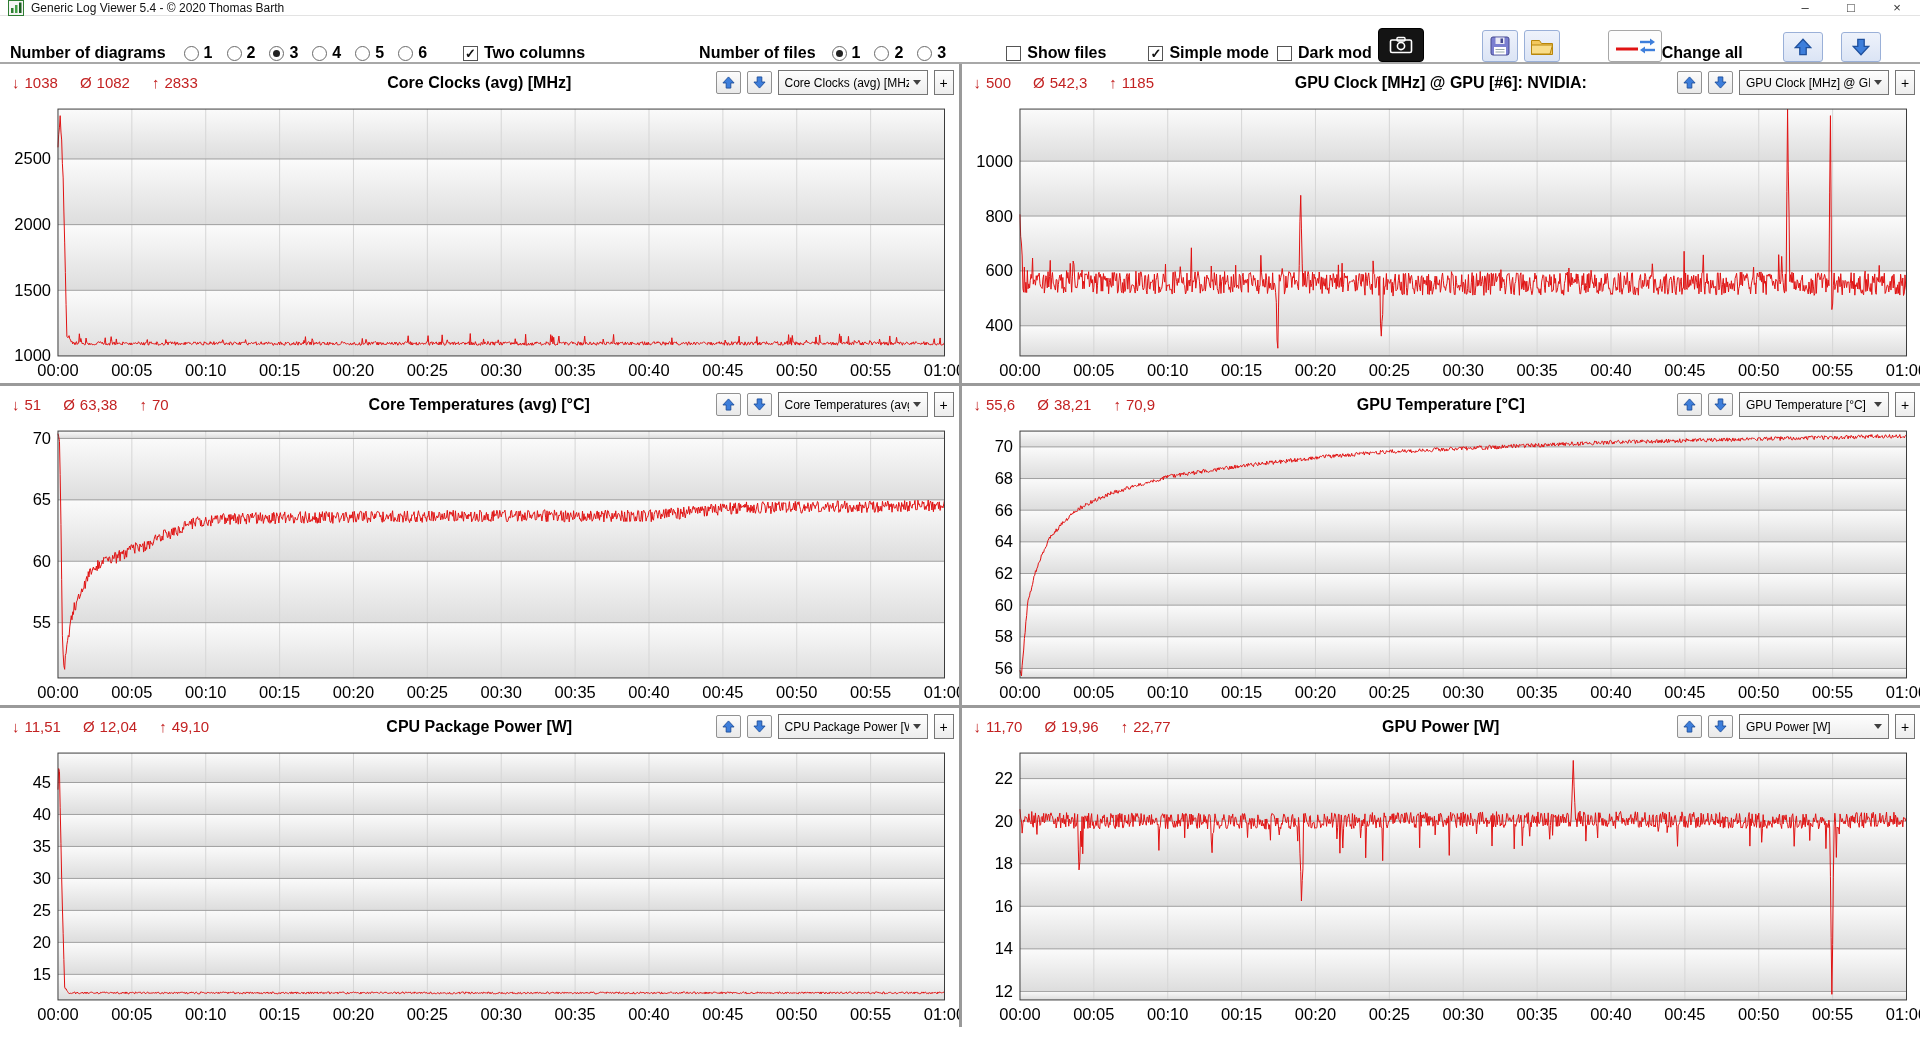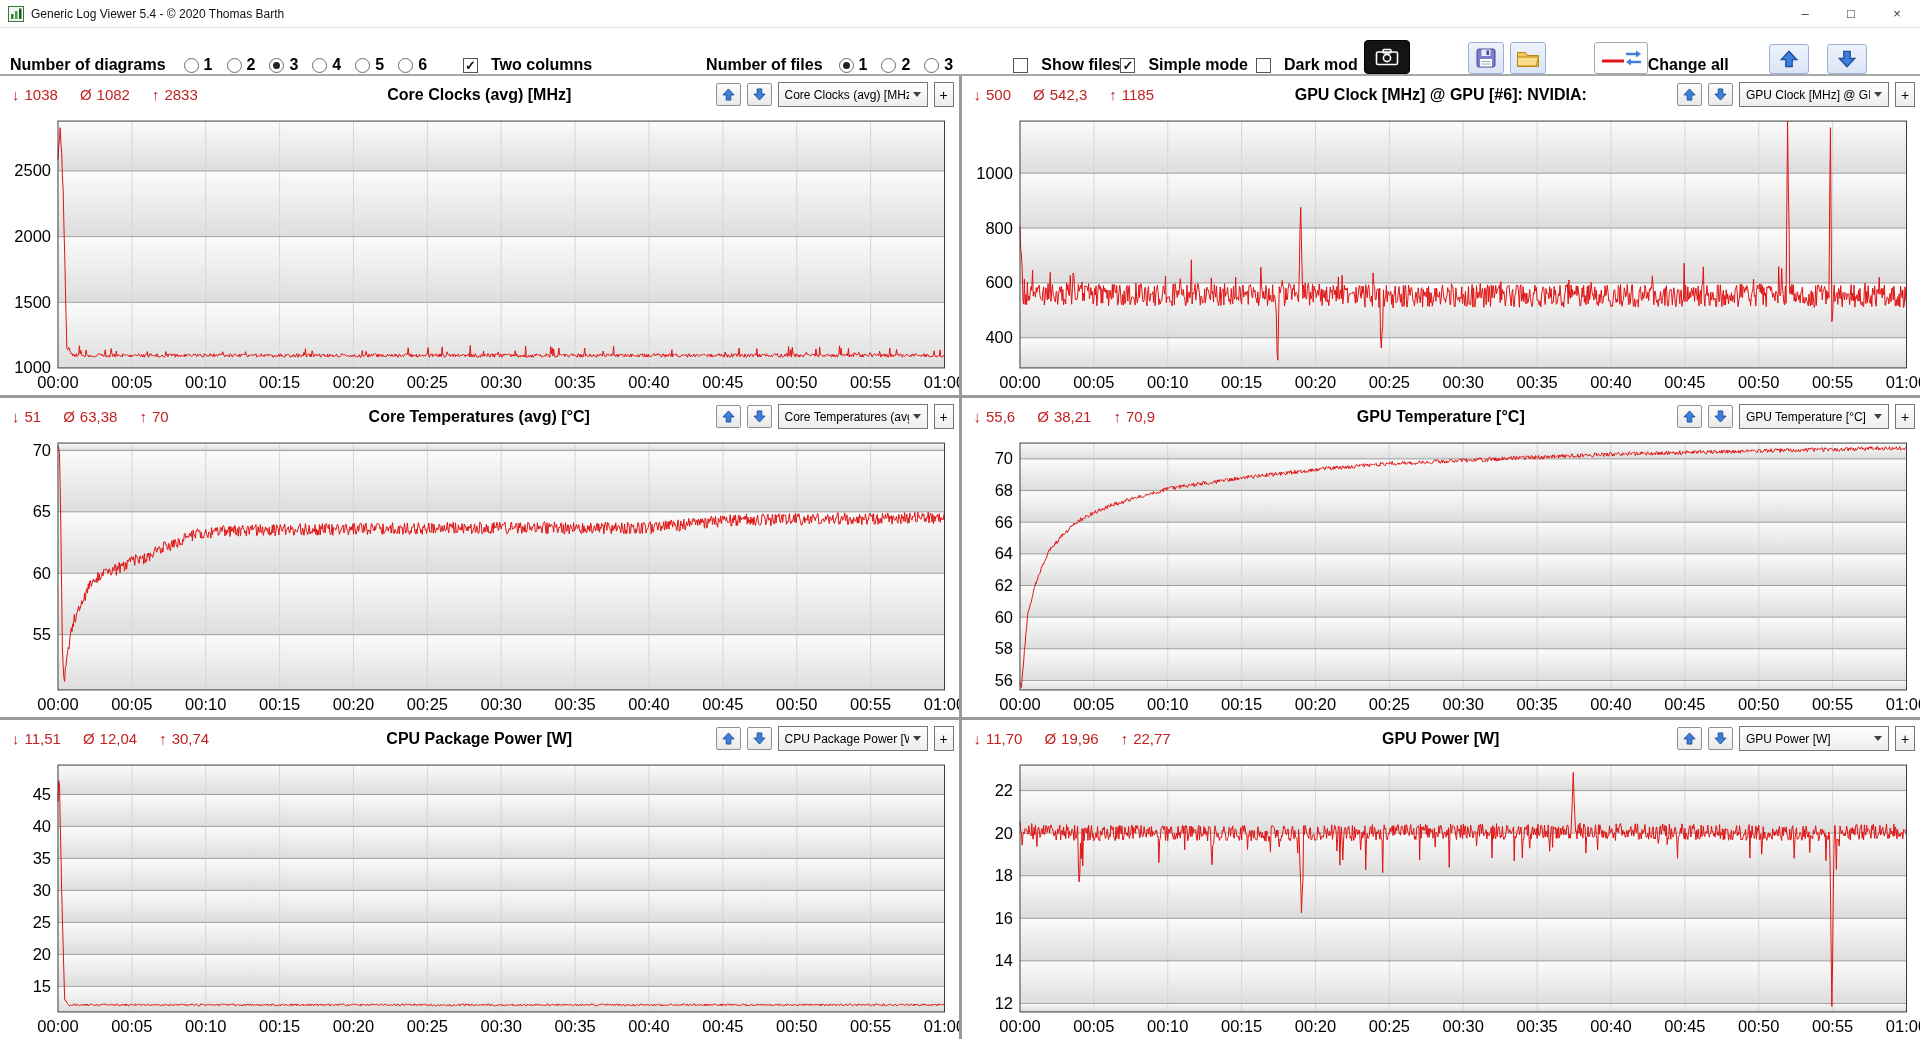--- a/index.html
+++ b/index.html
@@ -1,36 +1,36 @@
 <!DOCTYPE html>
 <html><head>
 <meta charset="utf-8">
 <style>
   *{box-sizing:border-box;margin:0;padding:0}
   html,body{width:1920px;height:1039px;overflow:hidden;background:#fff;
     font-family:"Liberation Sans",sans-serif;color:#000}
 
   
-  .titlebar{height:28px;display:flex;align-items:center;background:#ffffff;
+  .titlebar{height:16px;display:flex;align-items:center;background:#ffffff;
     border-bottom:1px solid #e3e3e3;padding-left:8px}
   .app-icon{width:16px;height:16px;margin-right:7px;flex:0 0 auto}
   .tb-title{font-size:12px;color:#111}
   .tb-spacer{flex:1}
   .winbtn{width:46px;height:28px;border:none;background:transparent;font-size:13px;
     color:#333;cursor:default;font-family:inherit}
 
   
   .toolbar{height:48px;display:flex;align-items:flex-end;background:#fff;
     padding:0 10px;border-bottom:2px solid #a8a8a8;white-space:nowrap}
   .tb-label{font-size:16px;font-weight:bold}
   .radio{display:inline-flex;align-items:center;gap:5px;font-size:16px;font-weight:bold;cursor:default}
   .rb{width:15px;height:15px;border:1px solid #6a6a6a;border-radius:50%;background:#fff;
     display:inline-flex;align-items:center;justify-content:center}
   .rb.on::before{content:"";width:7px;height:7px;border-radius:50%;background:#222}
-  .check{display:inline-flex;align-items:center;gap:13px;font-size:16px;font-weight:bold;cursor:default}
+  .check{display:inline-flex;align-items:center;gap:6px;font-size:16px;font-weight:bold;cursor:default}
   .cb{width:15px;height:15px;border:1px solid #555;background:#fff;display:inline-flex;
     align-items:center;justify-content:center;font-size:13px;line-height:1}
   .cb.on::before{content:"\2713";font-weight:bold;color:#111}
   .tb-btn{display:inline-flex;align-items:center;justify-content:center;border:1px solid #9ab0d8;
     background:linear-gradient(#eef2fb,#dbe4f5);border-radius:3px;cursor:default}
   .cam-btn{width:46px;height:34px;background:#141414;border:1px solid #000;border-radius:4px}
   .icon-btn{width:36px;height:32px}
   .wide-btn{width:54px;height:32px;background:#fdfdfd;border:1px solid #a8a8a8}
   .bigarrow-btn{width:40px;height:30px}
 
@@ -120,21 +120,21 @@
   <label class="radio" style="margin-left:14px">
       <span class="rb"></span>
       <span>3</span>
     </label>
 
   <label class="check" style="margin-left:60px">
       <span class="cb"></span>
       <span>Show files</span>
     </label>
 
-  <label class="check" style="">
+  <label class="check" style="margin-left:42px">
       <span class="cb on"></span>
       <span>Simple mode</span>
     </label>
 
   <label class="check" style="margin-left:8px">
       <span class="cb"></span>
       <span>Dark mod</span>
     </label>
 
   <button class="tb-btn cam-btn" style="margin-left:6px">
@@ -548,21 +548,21 @@
         <span class="stat">
             <span>↓</span>
             <span>11,51</span>
           </span>
         <span class="stat">
             <span>Ø</span>
             <span>12,04</span>
           </span>
         <span class="stat">
             <span>↑</span>
-            <span>30,74</span>
+            <span>49,10</span>
           </span>
       </div>
       <div class="panel-title">CPU Package Power [W]</div>
       <div class="panel-controls">
         <button class="arrow-btn">
           <svg class="arr" viewBox="0 0 14 14">
               <polygon points="7,1 13,7.5 9.5,7.5 9.5,13 4.5,13 4.5,7.5 1,7.5"></polygon>
             </svg>
         </button>
         <button class="arrow-btn">

